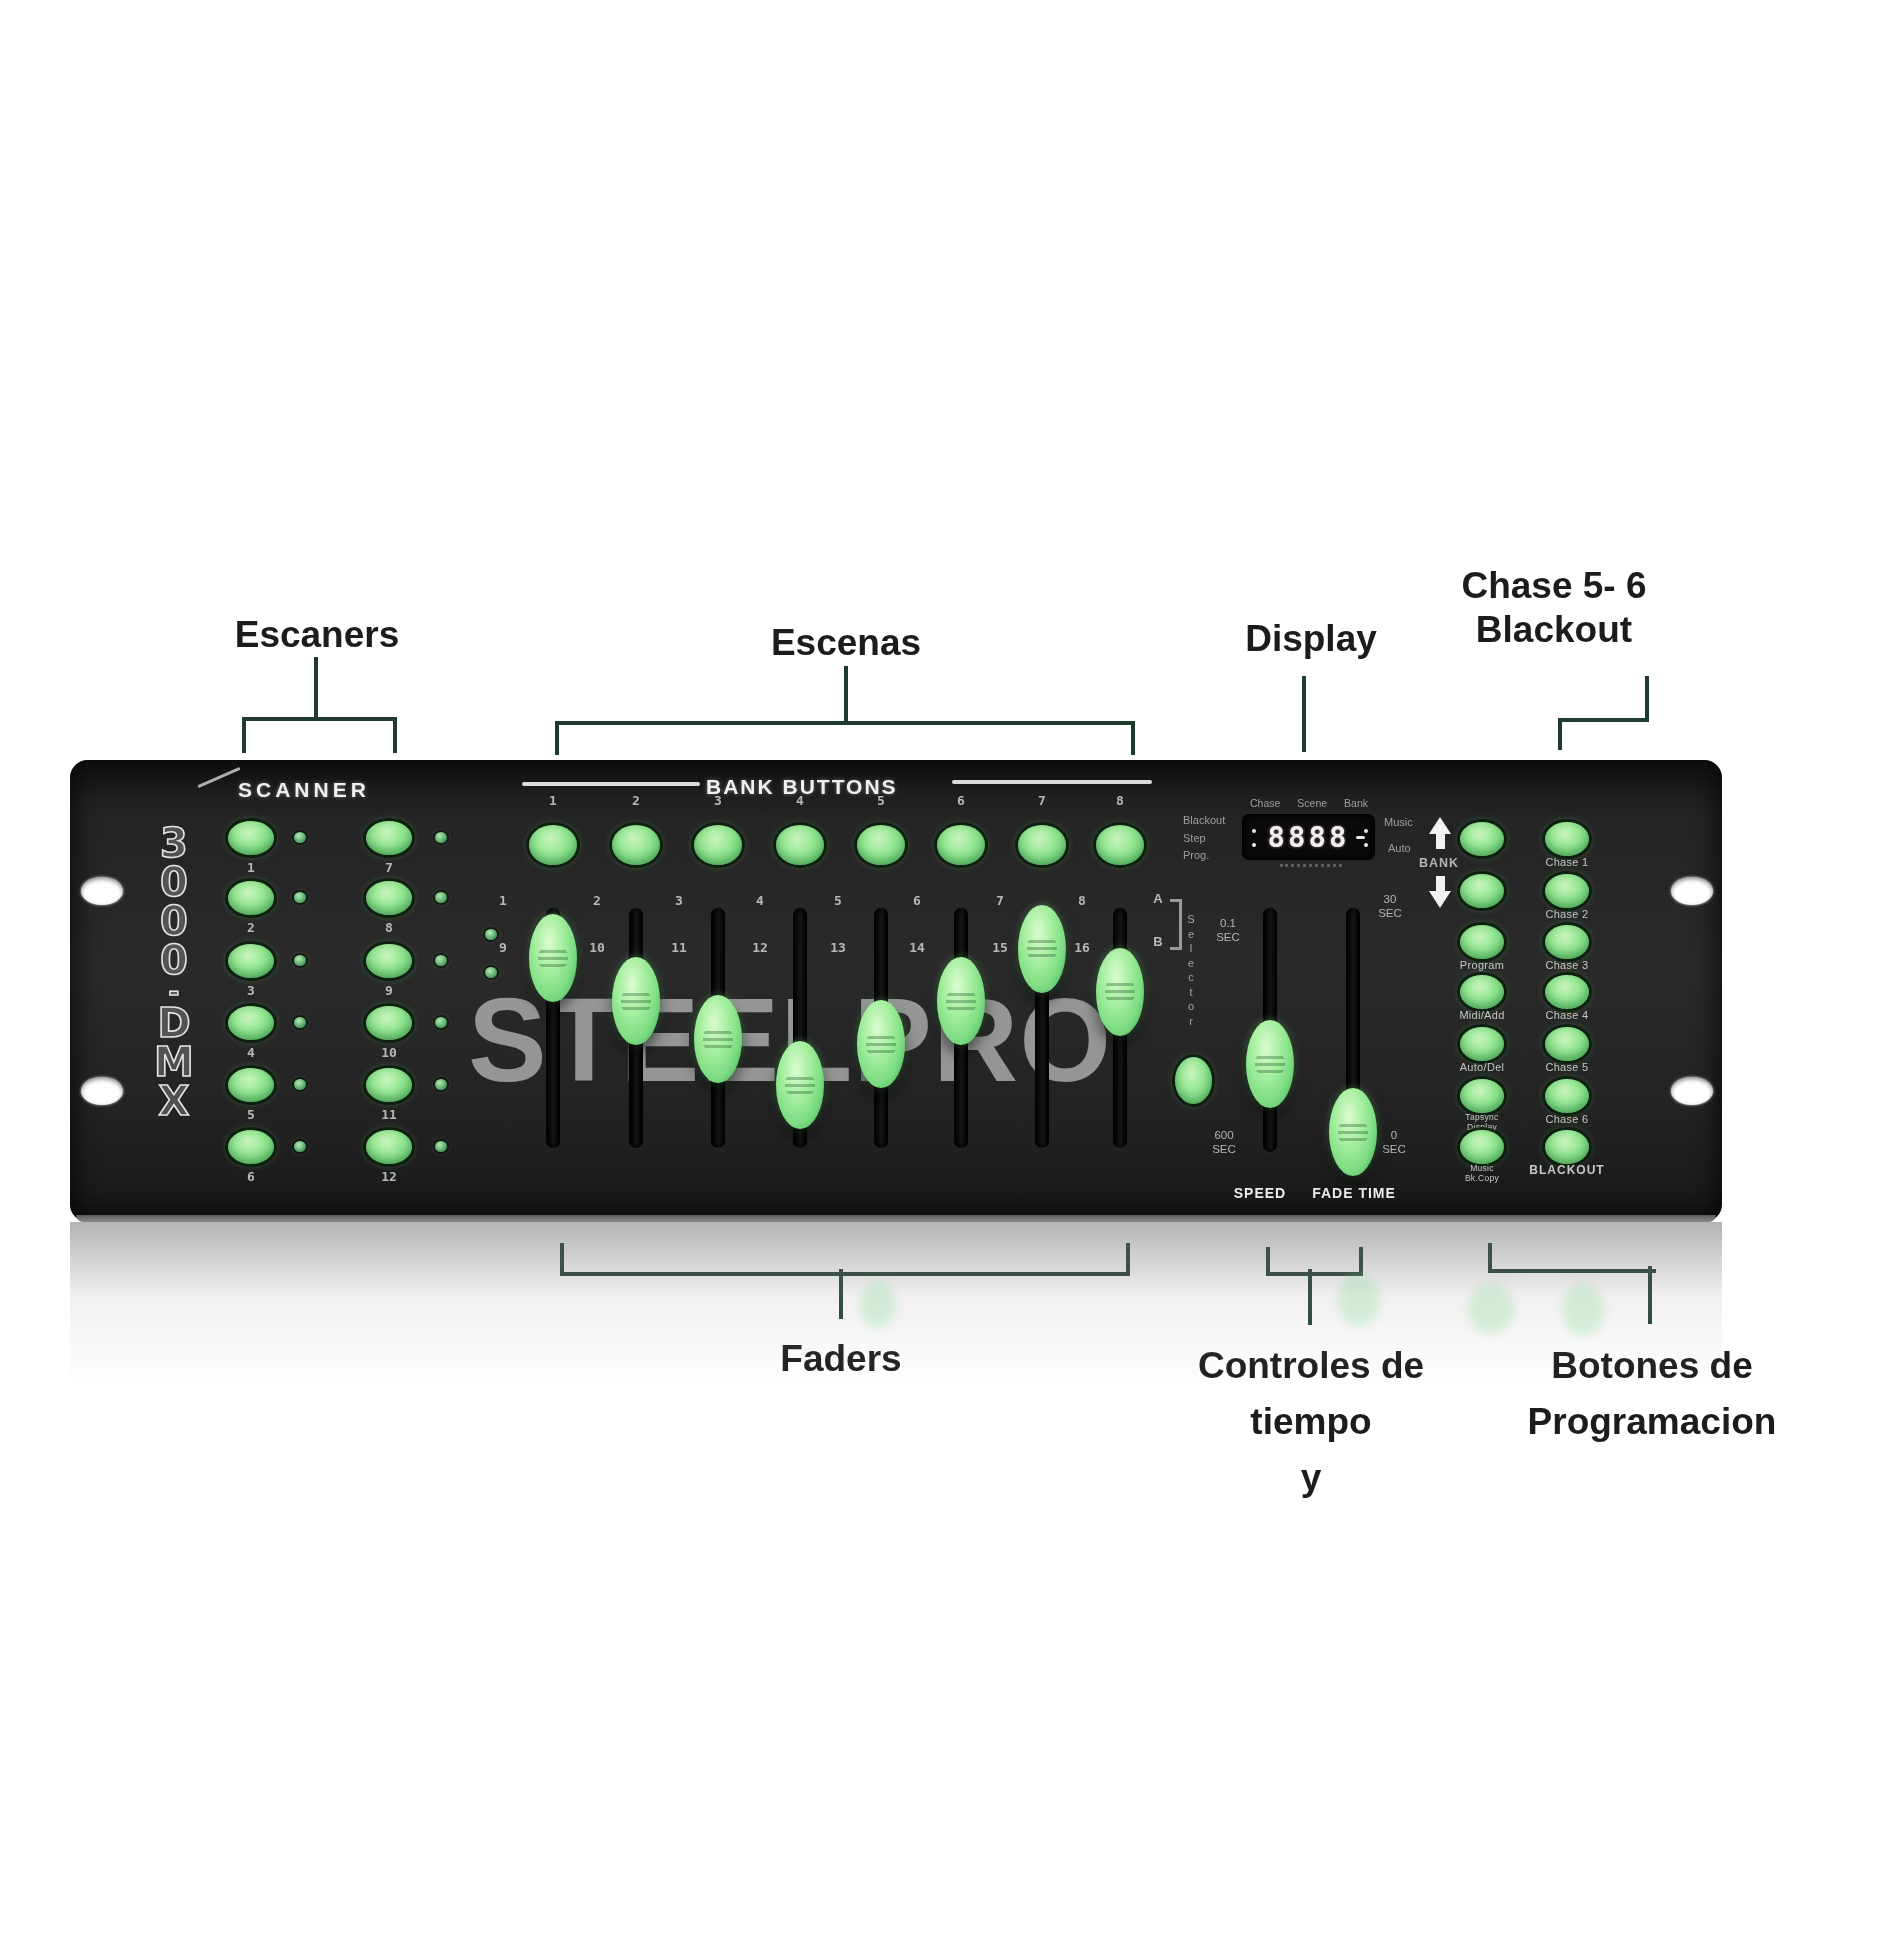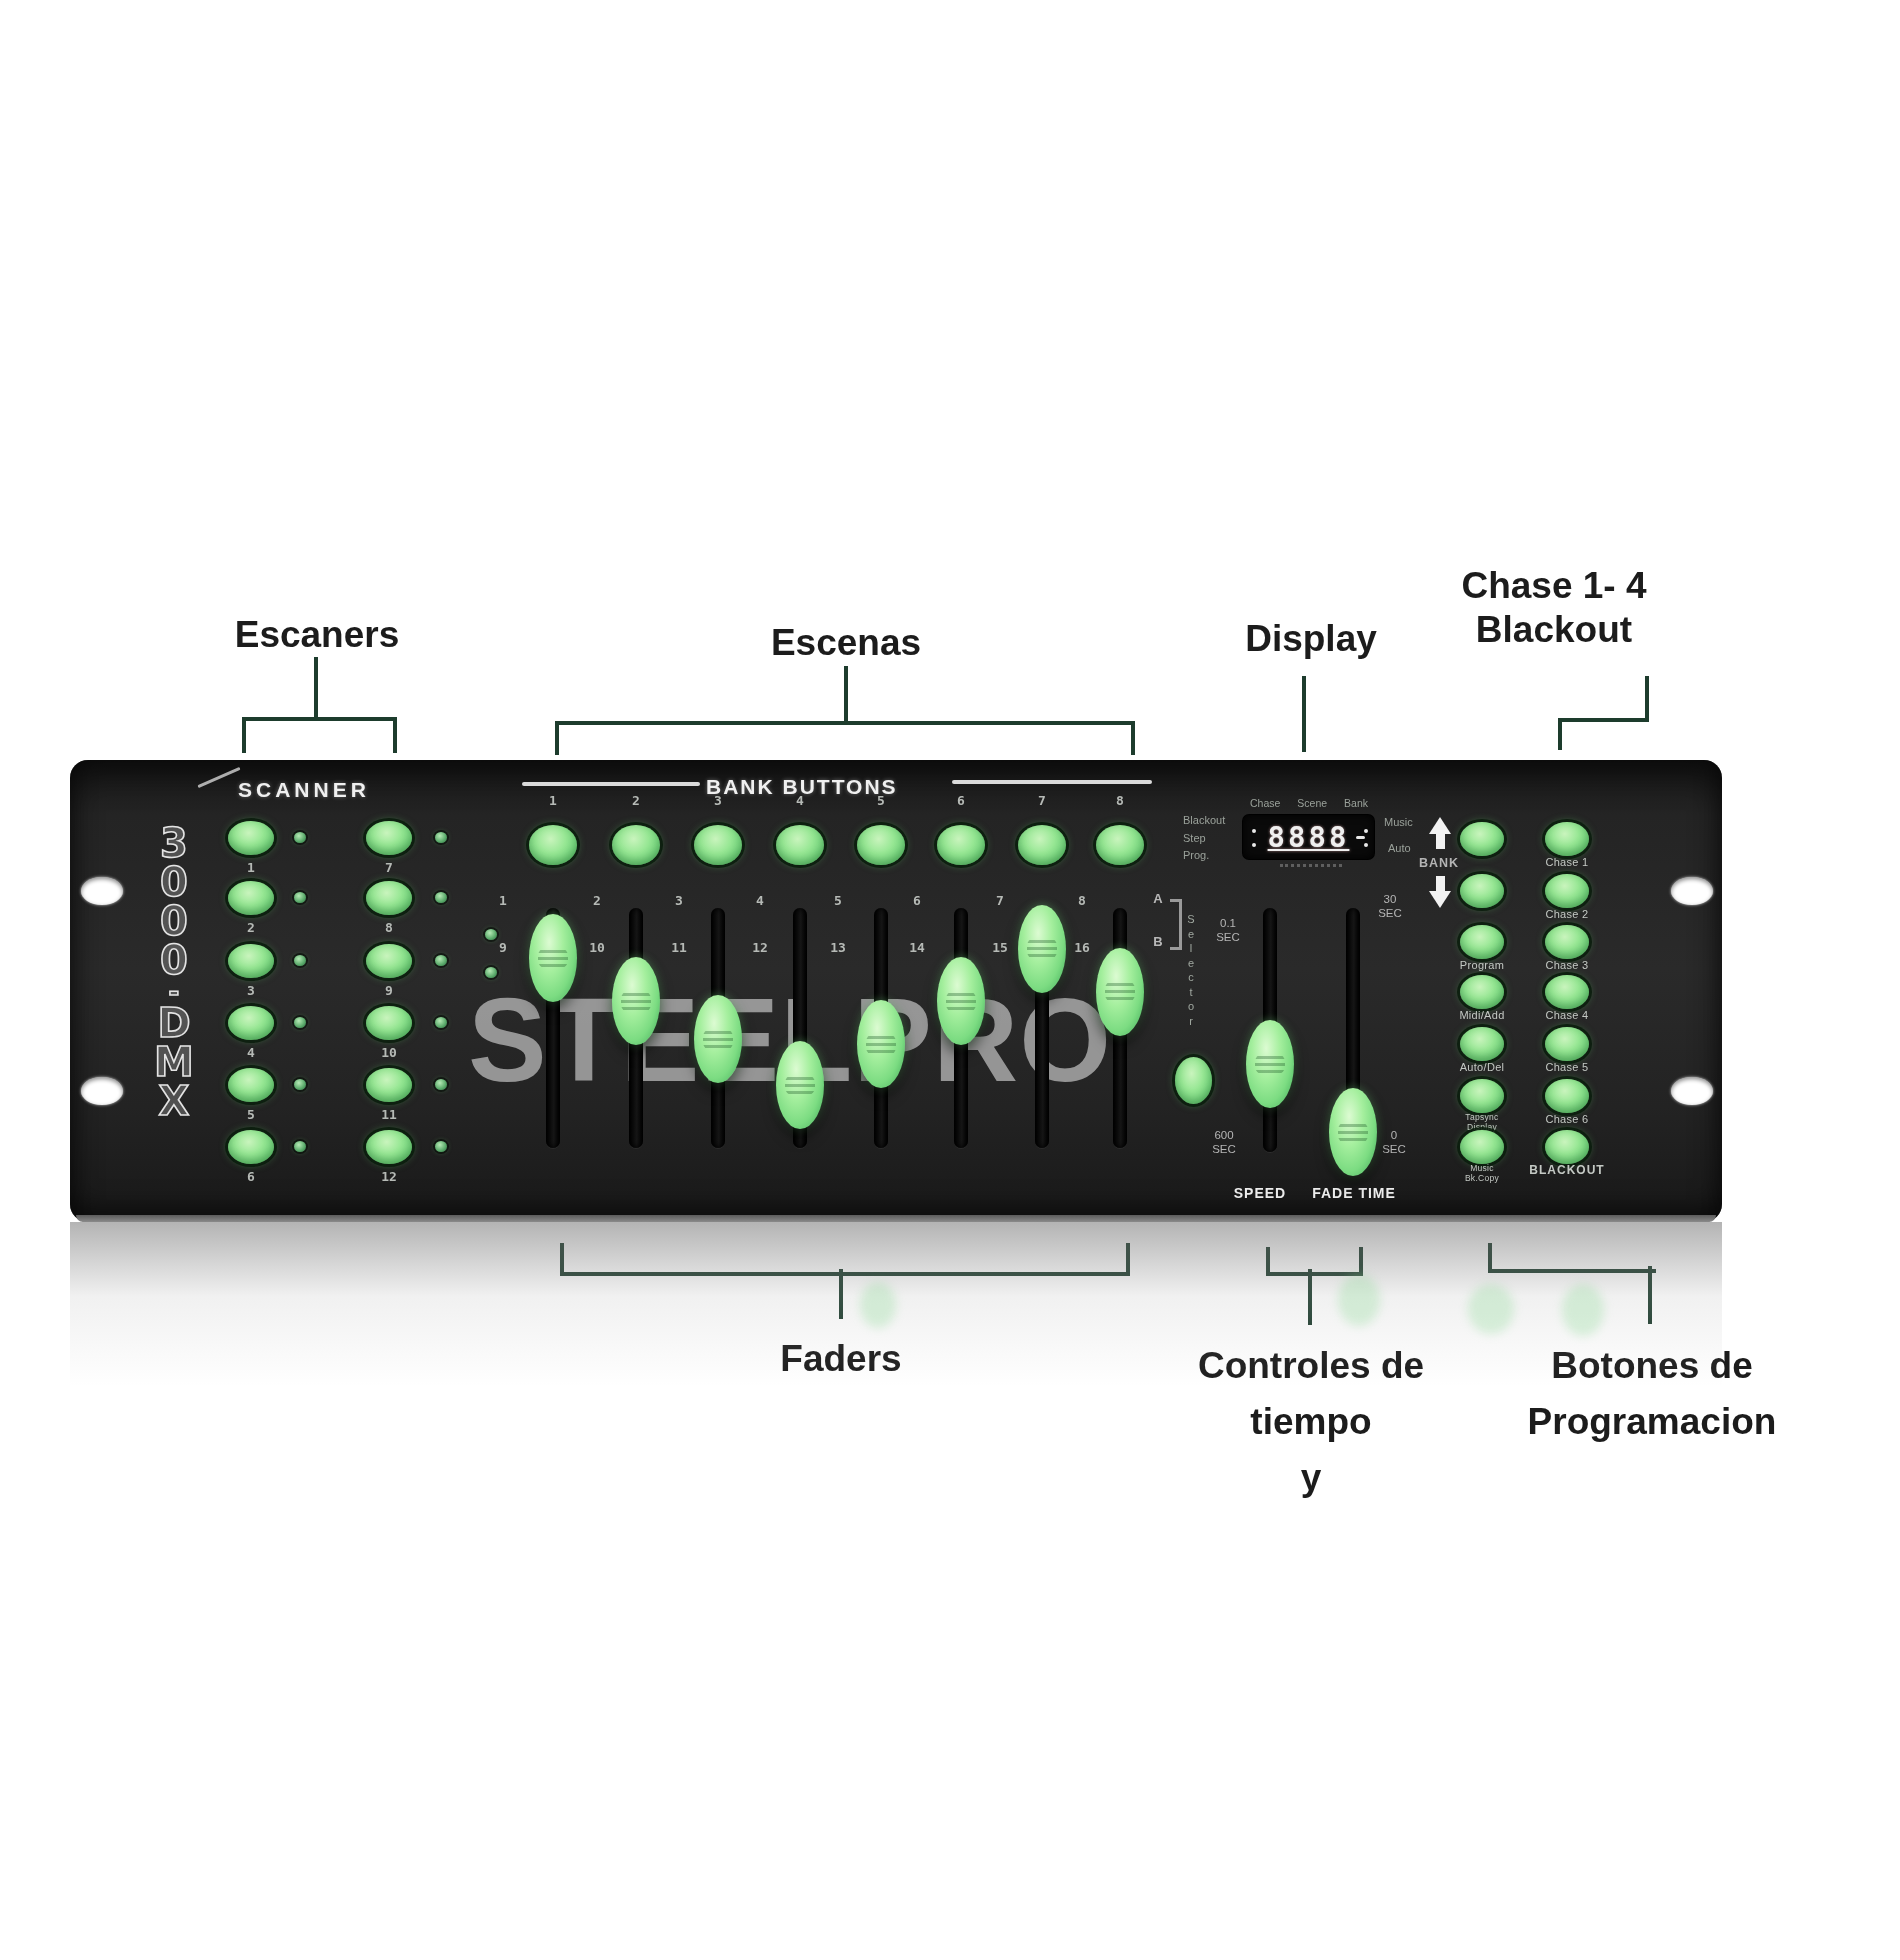--- a/index.html
+++ b/index.html
@@ -46,21 +46,21 @@
         background:repeating-linear-gradient(180deg, rgba(30,90,40,0) 0 4px, rgba(30,90,40,.35) 4px 7px);}
   .plabel{position:absolute;font-size:11px;color:#c4c9c4;text-align:center;letter-spacing:.3px;z-index:3;
           font-family:"Liberation Sans",sans-serif;line-height:12px;}
   .plabel.small{font-size:8.5px;line-height:9.5px;}
   .plabel.blackout{font-size:12px;font-weight:bold;letter-spacing:1px;}
   .disp-label{position:absolute;font-size:11px;color:#9aa19a;z-index:3;font-family:"Liberation Sans",sans-serif;}
   #display-bezel{position:absolute;left:1243px;top:815px;width:131px;height:44px;background:#0a0a0a;
                  border-radius:6px;z-index:3;box-shadow:inset 0 0 8px #000, 0 0 0 1px #000;
                  display:flex;align-items:center;justify-content:center;}
   #display-digits{font-family:"DejaVu Sans Mono",monospace;font-weight:bold;font-size:29px;color:#efefef;
-                  letter-spacing:3px;text-shadow:0 0 3px rgba(255,200,200,.6);text-decoration:underline;}
+                  letter-spacing:3px;text-shadow:0 0 3px rgba(255,200,200,.6);}
   .ddot{position:absolute;width:4px;height:4px;border-radius:50%;background:#e8e8e8;}
   #display-fineprint{position:absolute;left:1280px;top:864px;width:62px;height:0;border-top:3px dotted rgba(200,200,200,.35);z-index:3;}
   .arrow{position:absolute;width:24px;z-index:3;display:flex;flex-direction:column;align-items:center;}
   .arrow .head-up{width:0;height:0;border-left:11px solid transparent;border-right:11px solid transparent;border-bottom:17px solid #f2f2f2;}
   .arrow .head-down{width:0;height:0;border-left:11px solid transparent;border-right:11px solid transparent;border-top:17px solid #f2f2f2;}
   .arrow .stem{width:9px;height:15px;background:#f2f2f2;}
   #bank-text{position:absolute;left:1412px;top:856px;width:54px;text-align:center;font-weight:bold;font-size:12.5px;
              color:#b4b4b4;letter-spacing:1px;z-index:3;}
   .sel-letter{font-size:11px;line-height:14.5px;color:#a0a8a0;text-align:center;font-family:"Liberation Sans",sans-serif;}
   #sel-bracket{position:absolute;left:1170px;top:899px;width:9px;height:45px;z-index:3;
@@ -84,21 +84,21 @@
   <div class="br" style="left:242px;top:717px;width:147px;height:32px;border-top-width:4px;border-left-width:4px;border-right-width:4px;"></div>
 
   <div class="ann" style="left:726px;top:622px;width:240px;">Escenas</div>
   <div class="brline" style="left:844px;top:666px;width:4px;height:57px;"></div>
   <div class="br" style="left:555px;top:721px;width:572px;height:30px;border-top-width:4px;border-left-width:4px;border-right-width:4px;"></div>
 
   <div class="ann" style="left:1231px;top:618px;width:160px;">Display</div>
   <div class="brline" style="left:1302px;top:676px;width:4px;height:76px;"></div>
 
   <div class="ann" style="left:1404px;top:564px;width:300px;line-height:44px;">
-    <div>Chase 1- 4</div>
+    <div>Chase 5- 6</div>
     <div>Blackout</div>
   </div>
   <div class="brline" style="left:1645px;top:676px;width:4px;height:46px;"></div>
   <div class="brline" style="left:1558px;top:718px;width:91px;height:4px;"></div>
   <div class="brline" style="left:1558px;top:718px;width:4px;height:32px;"></div>
 
   <div class="br" style="left:560px;top:1243px;width:562px;height:29px;border-bottom-width:4px;border-left-width:4px;border-right-width:4px;"></div>
   <div class="brline" style="left:839px;top:1269px;width:4px;height:50px;"></div>
   <div class="ann" style="left:721px;top:1338px;width:240px;">Faders</div>
 

